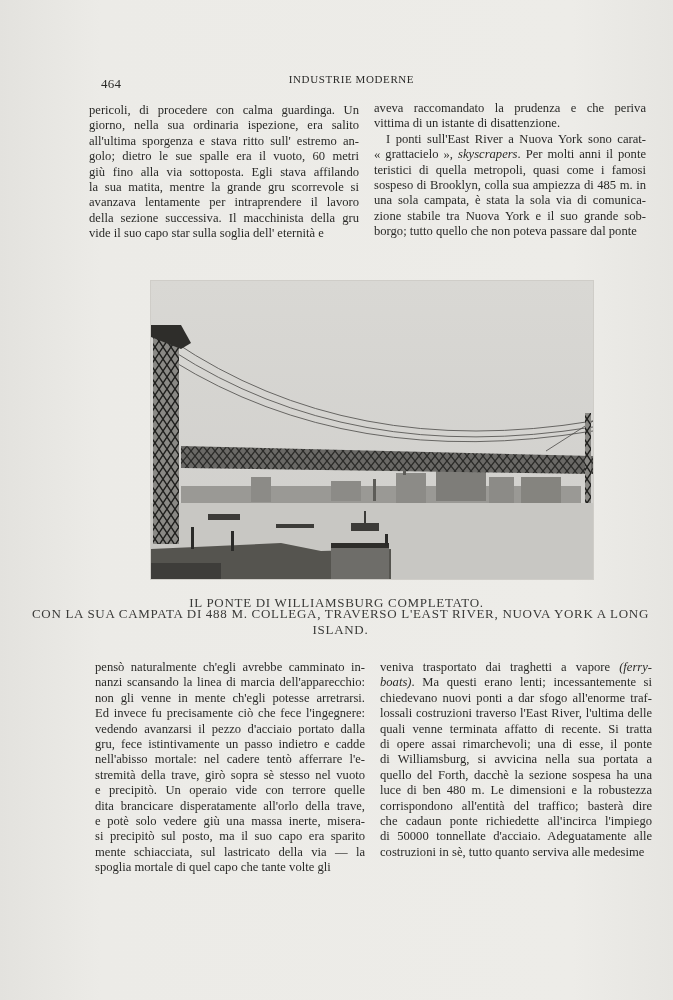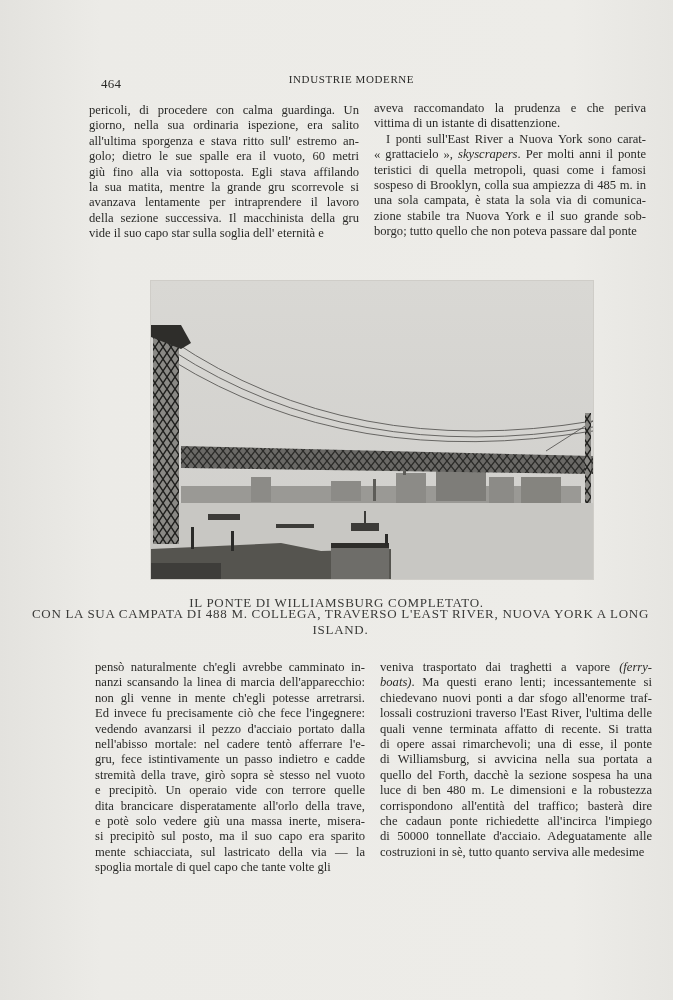--- a/index.html
+++ b/index.html
@@ -129,22 +129,22 @@
 
   <div class="caption caption-1">IL PONTE DI WILLIAMSBURG COMPLETATO.</div>
   <div class="caption caption-2">CON LA SUA CAMPATA DI 488 M. COLLEGA, TRAVERSO L'EAST RIVER, NUOVA YORK A LONG ISLAND.</div>
 
   <div class="col col-bot-left">
       <span class="line">pensò naturalmente ch'egli avrebbe camminato in-</span>
       <span class="line">nanzi scansando la linea di marcia dell'apparecchio:</span>
       <span class="line">non gli venne in mente ch'egli potesse arretrarsi.</span>
       <span class="line">Ed invece fu precisamente ciò che fece l'ingegnere:</span>
       <span class="line">vedendo avanzarsi il pezzo d'acciaio portato dalla</span>
+      <span class="line">gru, fece istintivamente un passo indietro e cadde</span>
       <span class="line">nell'abisso mortale: nel cadere tentò afferrare l'e-</span>
-      <span class="line">gru, fece istintivamente un passo indietro e cadde</span>
       <span class="line">stremità della trave, girò sopra sè stesso nel vuoto</span>
       <span class="line">e precipitò. Un operaio vide con terrore quelle</span>
       <span class="line">dita brancicare disperatamente all'orlo della trave,</span>
       <span class="line">e potè solo vedere giù una massa inerte, misera-</span>
       <span class="line">si precipitò sul posto, ma il suo capo era sparito</span>
       <span class="line">mente schiacciata, sul lastricato della via — la</span>
       <span class="line last">spoglia mortale di quel capo che tante volte gli</span>
     </div>
   <div class="col col-bot-right">
       <span class="line">veniva trasportato dai traghetti a vapore <em>(ferry-</em></span>

